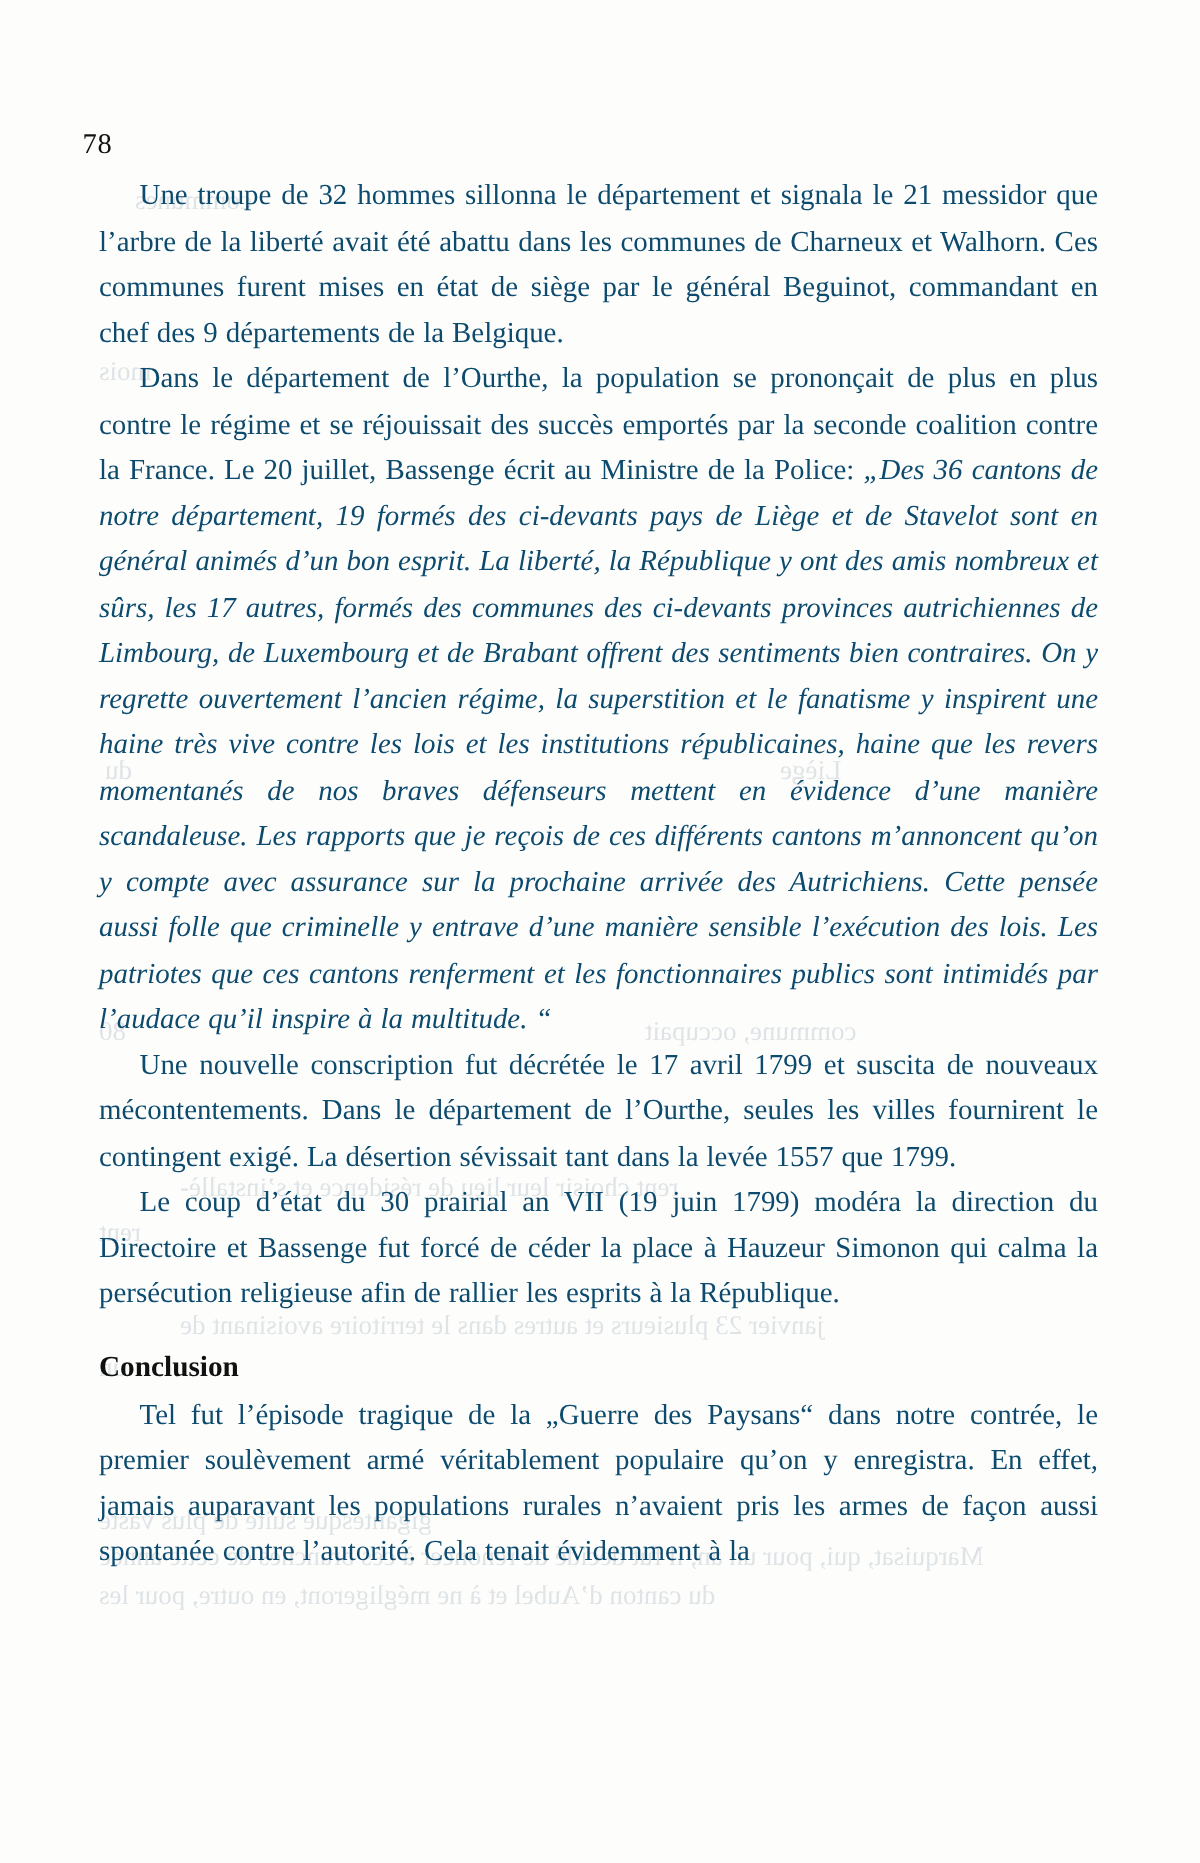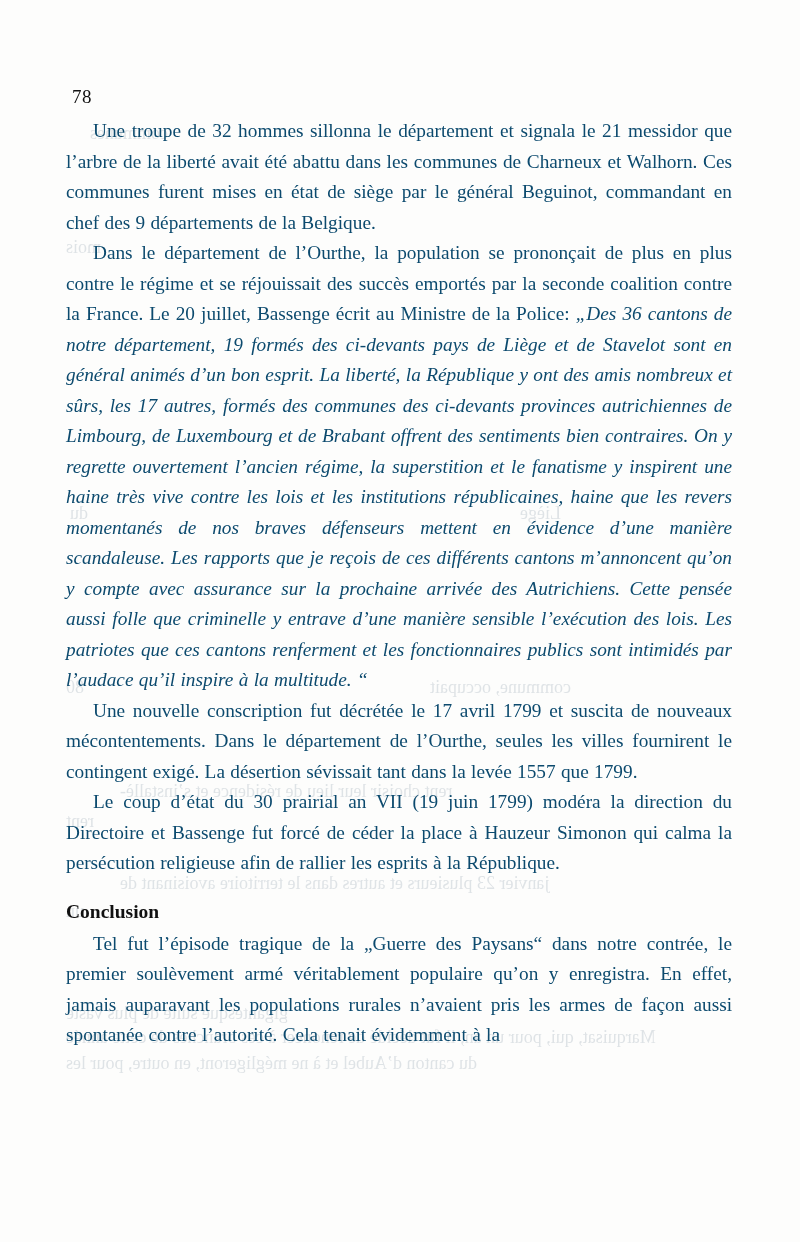--- a/index.html
+++ b/index.html
@@ -18,21 +18,21 @@
   .page {
     position: absolute;
     left: 0;
     top: 0;
     width: 800px;
     height: 1242px;
     background: #fdfdfc;
   }
   .page-number {
     position: absolute;
-    left: 72px;
+    left: 55px;
     top: 86px;
     font-size: 19px;
     font-family: "Liberation Serif", serif;
     color: #111;
     letter-spacing: 0.5px;
   }
   .content {
     position: absolute;
     left: 66px;
     top: 116px;

